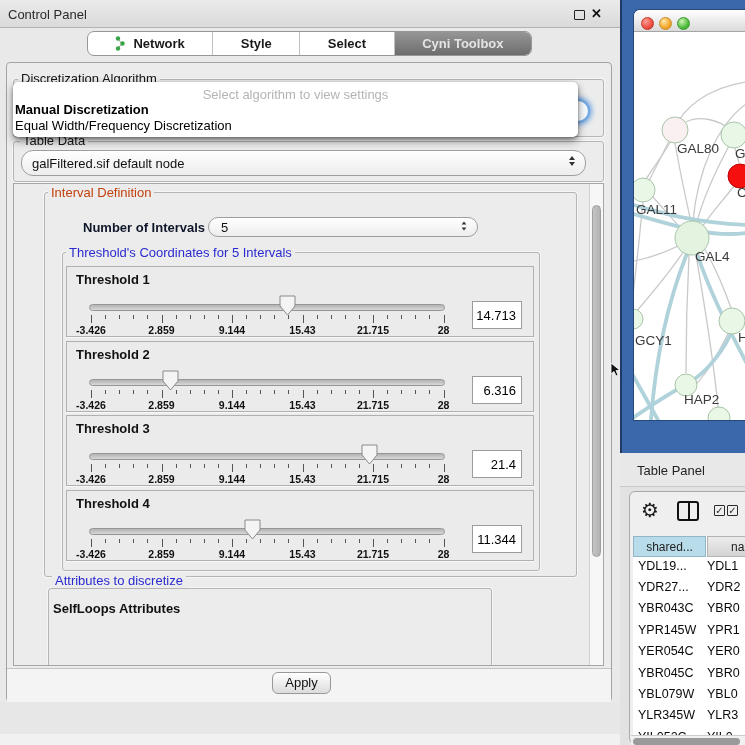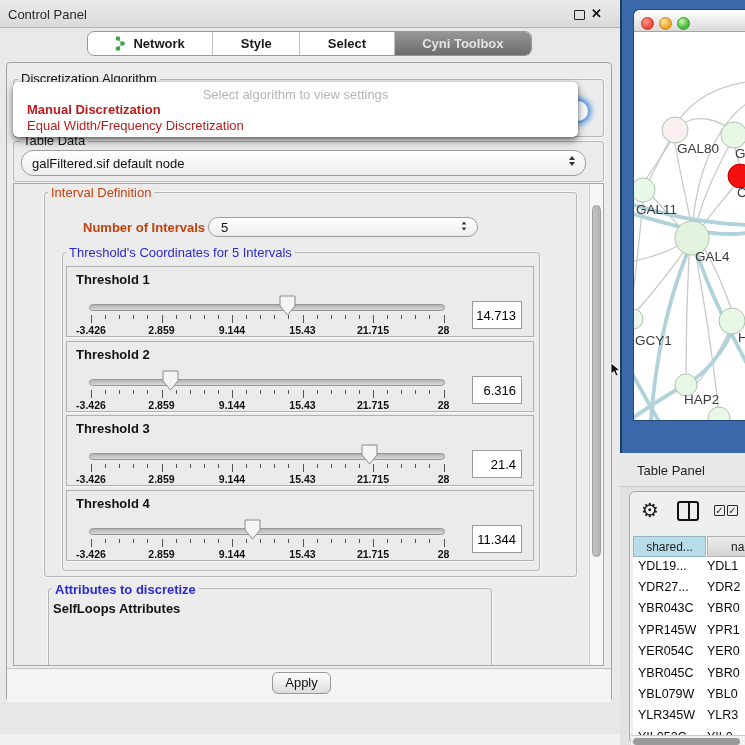--- a/index.html
+++ b/index.html
@@ -33,56 +33,56 @@
   .lbl-blue  { color:#2a2ad0; }
 
   
   #group1 { left:13px; top:79px; width:591px; height:58px; }
   #group1-label { left:18px; top:72px; height:10px; overflow:hidden; }
   #algo-combo-fragment { left:552px; top:99px; width:38px; height:24px; border-radius:12px; border:2px solid #72a7e2; box-shadow:0 0 5px 2px rgba(97,156,222,.85); background:#f7fafc; z-index:5; }
 
   
   #algo-popup { left:13px; top:82px; width:565px; height:55px; background:#fff; border-radius:5px; box-shadow:0 4px 9px rgba(0,0,0,.45), 0 1px 3px rgba(0,0,0,.35); z-index:10; }
   #popup-hint { top:5px; left:0; width:100%; text-align:center; font-size:13px; color:#b4b4b4; }
-  .popup-item { position:absolute; left:14px; font-size:13px; color:#b91c1c; }
+  .popup-item { position:absolute; left:2px; font-size:13px; color:#000000; }
 
   
   #group2 { left:13px; top:141px; width:591px; height:41px; }
   #group2-label { left:20px; top:134px; }
   .combo { position:absolute; background:linear-gradient(#ffffff,#ededed); border:1px solid #9e9e9e; border-radius:12px; font-size:13px; color:#111; }
   #tabledata-combo { left:21px; top:150px; width:565px; height:26px; line-height:25px; padding-left:10px; }
   .updown { position:absolute; display:flex; flex-direction:column; align-items:center; gap:2px; }
   .tri-up { width:0; height:0; border-left:3.5px solid transparent; border-right:3.5px solid transparent; border-bottom:4.5px solid #333; }
   .tri-dn { width:0; height:0; border-left:3.5px solid transparent; border-right:3.5px solid transparent; border-top:4.5px solid #333; }
 
   
   #scrollpane { left:13px; top:183px; width:591px; height:483px; background:#ececec; border:1px solid #a6a6a6; overflow:hidden; }
   #vscroll { position:absolute; right:0; top:0; width:14px; height:481px; background:#f7f7f7; border-left:1px solid #cfcfcf; }
   #vscroll-thumb { position:absolute; left:2px; top:21px; width:9px; height:352px; background:linear-gradient(90deg,#c4c4c4,#b2b2b2); border:1px solid #9f9f9f; border-radius:5px; }
 
   
   #interval-group { left:30px; top:8px; width:533px; height:385px; }
   #interval-label { left:34px; top:2px; }
-  #noi-label { left:69px; top:36px; font-size:13px; font-weight:bold; color:#c2410c; }
+  #noi-label { left:69px; top:36px; font-size:13px; font-weight:bold; color:#0f172a; }
   #noi-spinner { left:194px; top:33px; width:270px; height:20px; line-height:19px; padding-left:12px; border-radius:10px; }
   #threshold-group { left:48px; top:68px; width:478px; height:319px; }
   #threshold-label { left:52px; top:62px; }
 
   .tpanel { position:absolute; left:52px; width:468px; height:71px; border:1px solid #b0b0b0; background:#ebebeb; box-shadow:0 1px 0 rgba(255,255,255,.7); }
   .tpanel .tlabel { position:absolute; left:9px; top:5px; font-size:13px; font-weight:bold; color:#111; }
   .tpanel .track { position:absolute; left:22px; top:37px; width:356px; height:7px; border-radius:4px; background:linear-gradient(#b3b3b3,#d8d8d8); border:1px solid #969696; }
   .tpanel .thumb { position:absolute; top:28px; }
   .tpanel .ticks { position:absolute; left:22px; top:48px; width:356px; height:9px; }
   .tick { position:absolute; width:1px; background:#555; }
   .ticklbl { position:absolute; top:57px; width:60px; text-align:center; font-size:10.5px; font-weight:bold; color:#111; }
   .tvalue { position:absolute; left:405px; top:34px; width:50px; height:28px; background:#fff; border:1px solid #9b9b9b; font-size:13px; color:#000; text-align:right; line-height:27px; padding-right:5px; }
 
   
   #attr-group { left:34px; top:404px; width:444px; height:90px; }
-  #attr-label { left:38px; top:399px;font-weight:bold; }
+  #attr-label { left:38px; top:390px; }
   #numattr-label { left:39px; top:417px; font-size:13px; font-weight:bold; color:#111; }
   #attr-list { position:absolute; left:47px; top:435px; width:417px; height:60px; background:#fff; border:1px solid #9a9a9a; overflow:hidden; }
   .attr-item { position:absolute; left:6px; font-size:13px; color:#111; }
   #attr-scroll { position:absolute; right:0; top:0; width:12px; height:100%; background:#f4f4f4; border-left:1px solid #d5d5d5; }
   #attr-thumb { position:absolute; left:1.5px; top:2px; width:8px; height:42px; background:#b9b9b9; border:1px solid #a2a2a2; border-radius:4px; }
 
   
   #apply-row { left:7px; top:668px; width:604px; height:34px; background:#f4f4f4; border-top:1px solid #c3c3c3; }
   #apply-btn { left:272px; top:672px; width:59px; height:22px; background:linear-gradient(#ffffff,#dcdcdc); border:1px solid #989898; border-radius:6px; font-size:13px; color:#111; text-align:center; line-height:20px; }
 

